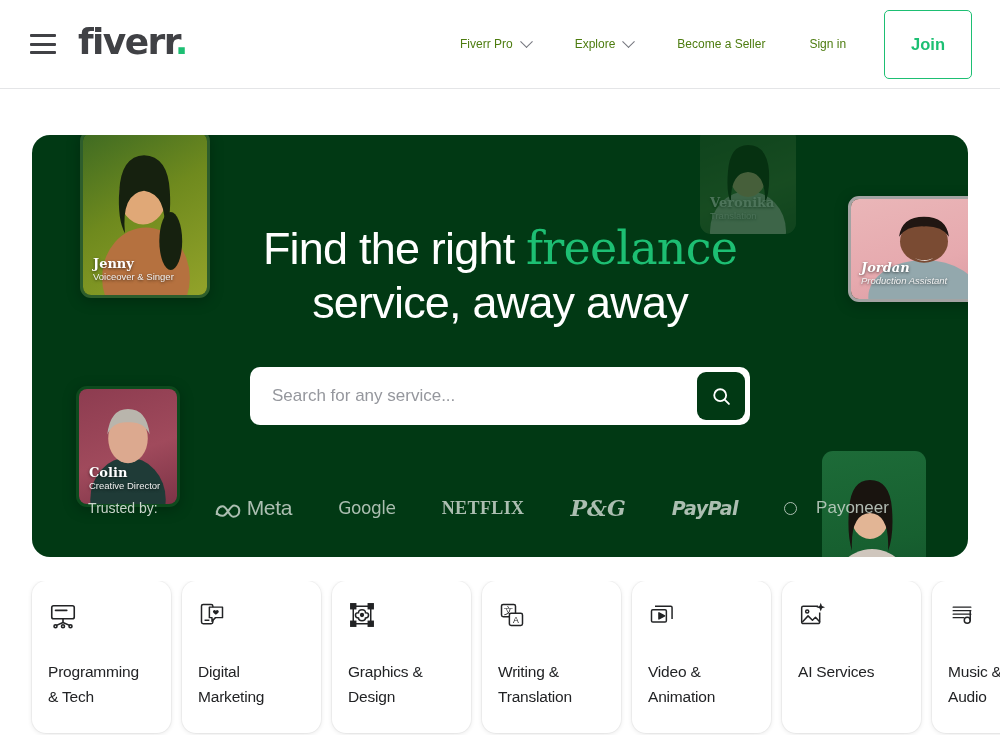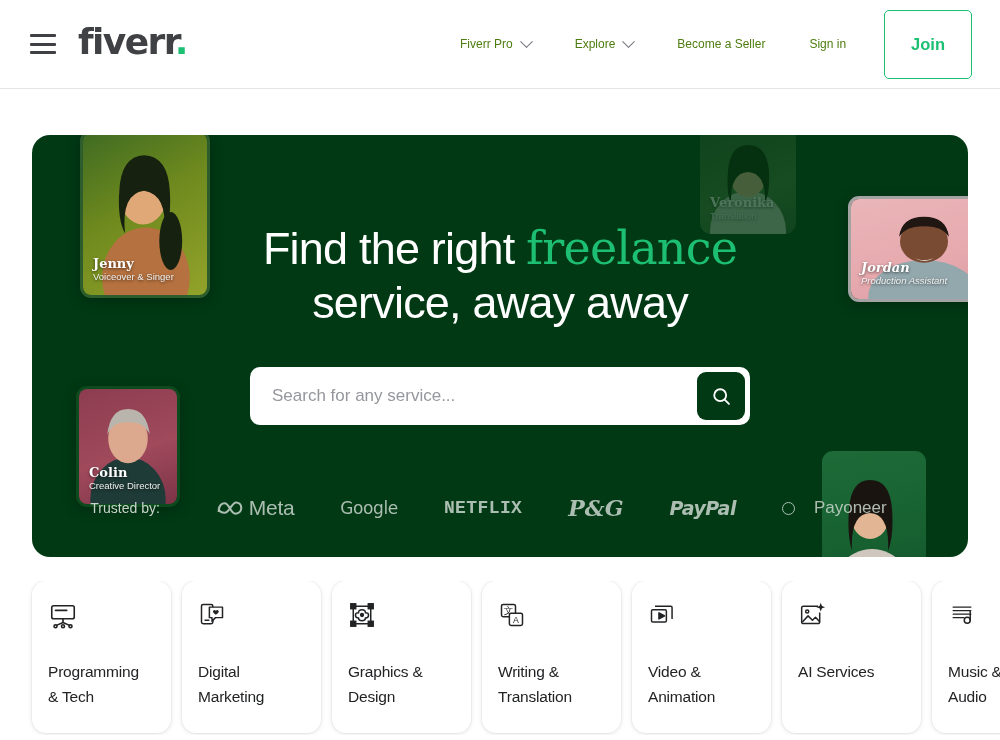--- a/index.html
+++ b/index.html
@@ -157,23 +157,23 @@
   }
   .brand {
     color: #c8d4cb;
     opacity: .86;
     white-space: nowrap;
     margin: 0 23px;
     display: flex;
     align-items: center;
     gap: 6px;
   }
-  .brand-meta { font-size: 21px; letter-spacing: -0.3px; }
+  .brand-meta { font-size: 21px; letter-spacing: -0.3px; align-items: flex-end; }
   .brand-google { font-family: "DejaVu Sans", sans-serif; font-size: 17px; letter-spacing: -0.4px; text-align: center; }
-  .brand-netflix { font-family: Liberation Mono, monospace; font-size: 18px; font-weight: bold; letter-spacing: 0.4px; }
+  .brand-netflix { font-family: Liberation Serif, serif; font-size: 18px; font-weight: bold; letter-spacing: 0.4px; }
   .brand-pg { font-family: "DejaVu Serif", serif; font-style: italic; font-weight: bold; font-size: 22px; }
   .brand-paypal { font-family: "DejaVu Sans", sans-serif; font-style: italic; font-weight: bold; font-size: 19px; letter-spacing: -0.5px; }
   .brand-payoneer { font-size: 17px; display: flex; align-items: center; gap: 19px; }
   .payoneer-o {
     width: 13px; height: 13px; border: 1.6px solid #c8d4cb; border-radius: 50%;
     display: inline-block;
   }
 
   
   .pcard {

